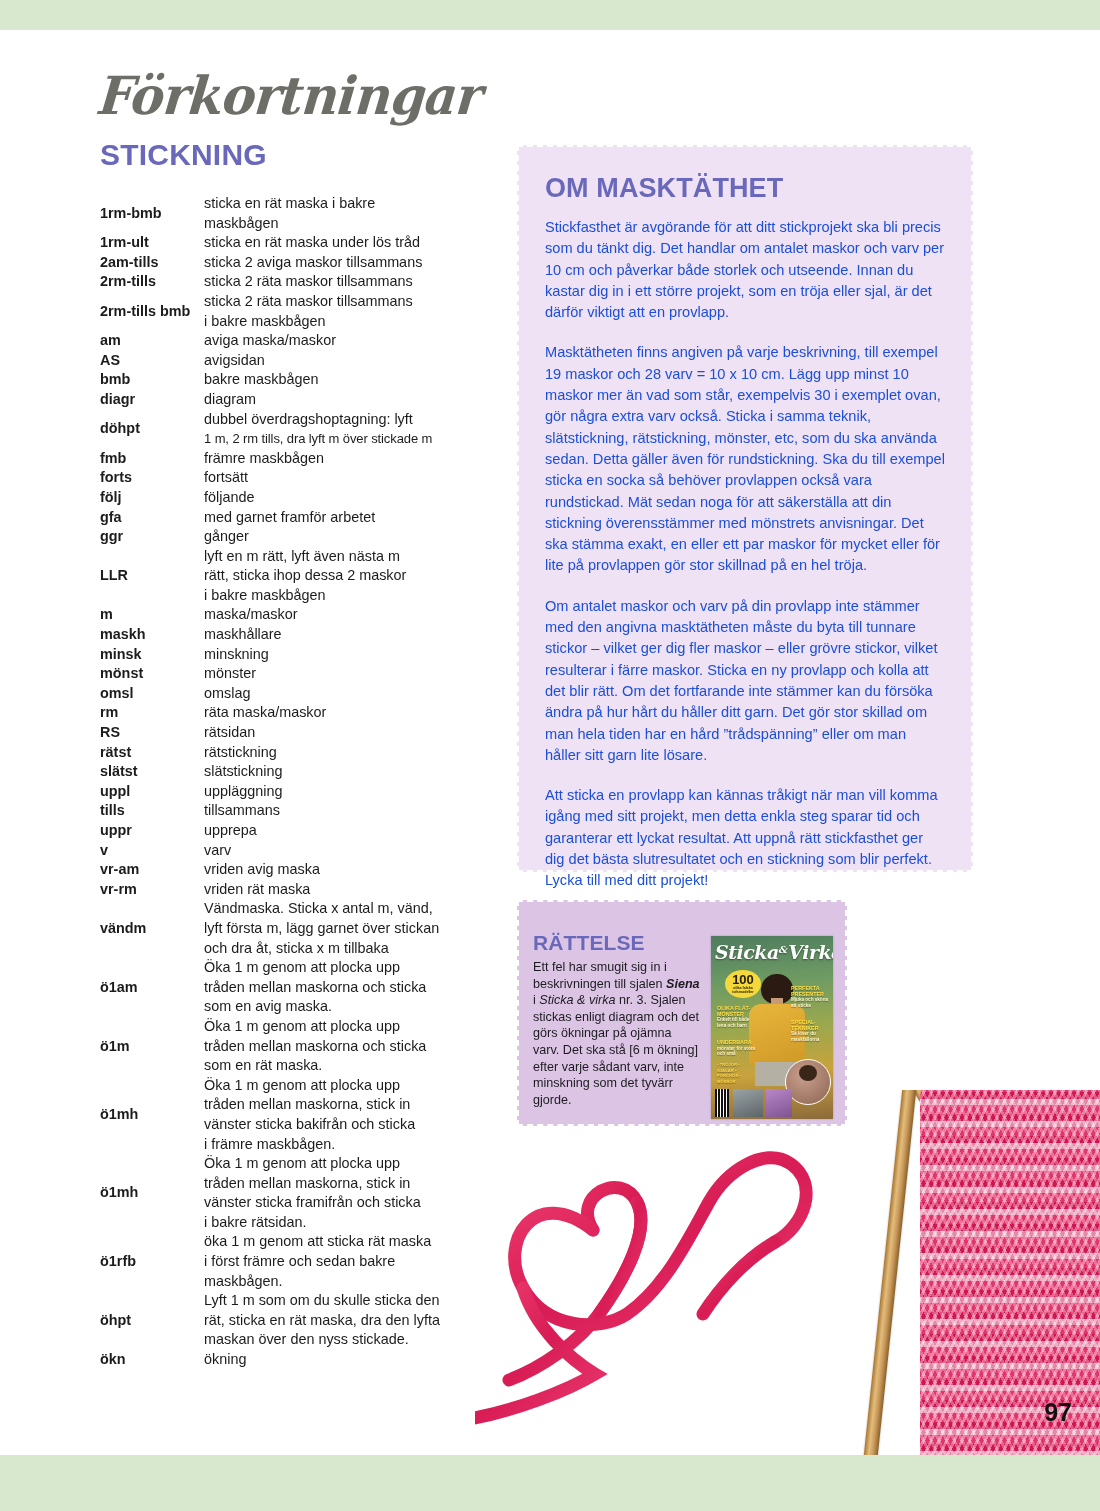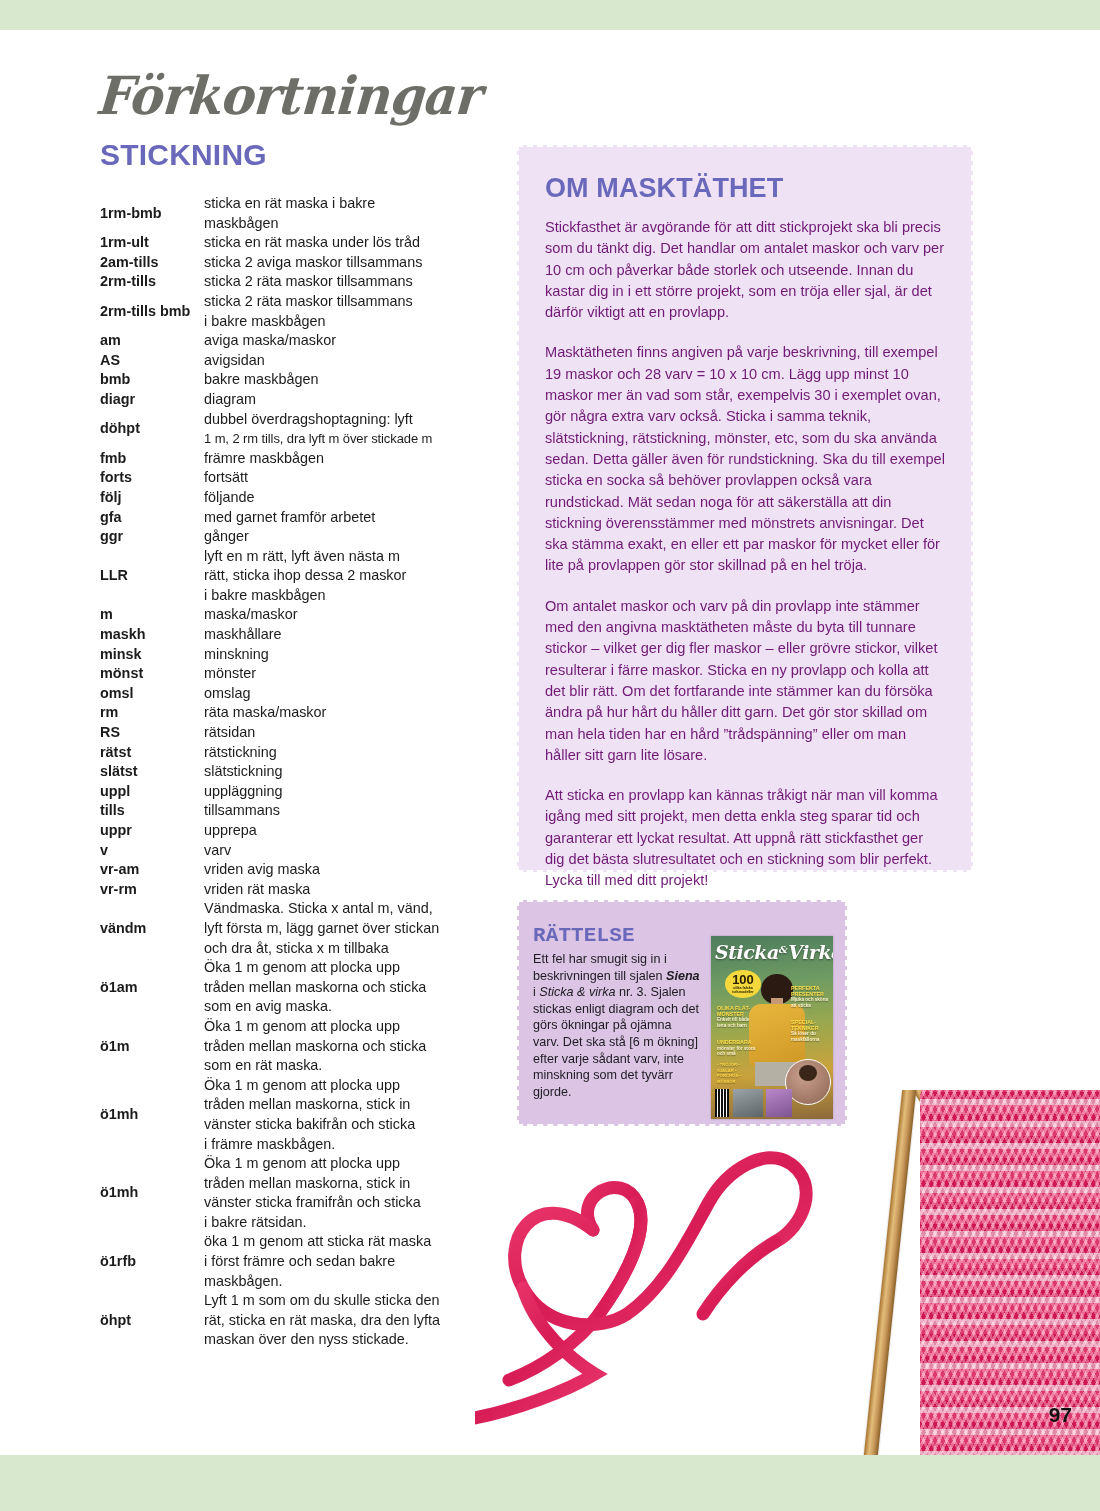--- a/index.html
+++ b/index.html
@@ -76,43 +76,42 @@
   #masktathet-heading {
     font-size: 27px;
     font-weight: 700;
     color: #6a68ba;
     letter-spacing: .1px;
     margin: 0 0 13px 0;
   }
   .mt-para {
     font-size: 14.6px;
     line-height: 21.3px;
-    color: #701a75;
+    color: #1d4ed8;
     margin: 0 0 19px 0;
   }
 
   
   #rattelse-box {
     position: absolute;
     left: 517px; top: 870px;
     width: 330px; height: 226px;
     background: #dcc5e4;
     border: 2px dashed #ffffff;
     padding: 14px 12px 10px 14px;
     display: flex;
     gap: 10px;
   }
   #rattelse-text { width: 168px; flex: 0 0 168px; }
   #rattelse-heading {
     font-size: 21px;
     font-weight: 700;
     color: #6a68ba;
-    margin: 8px 0 4px 0;
+    margin: 15px 0 4px 0;
     letter-spacing: .1px;
-    font-family: Liberation Mono, monospace;
   }
   #rattelse-body {
     font-size: 12.6px;
     line-height: 16.6px;
     color: #1d1b21;
   }
   #rattelse-body i { font-style: italic; }
   #rattelse-body b { font-weight: 700; font-style: italic; }
 
   
@@ -268,21 +267,21 @@
     position: absolute;
     left: 55px; top: 28px;
     width: 180px; height: 180px;
   }
   #yarn-heart svg { display: block; }
 
   
   #page-number {
     position: absolute;
     right: 28px; bottom: 28px;
-    font-size: 21px;
+    font-size: 25px;
     font-weight: 700;
     color: #111111;
     z-index: 20;
   }
 </style>
 </head>
 <body>
 
 <div id="page">
 
@@ -435,20 +434,24 @@
           <div class="abbr-term">ö1mh</div>
           <div class="abbr-def"><span>Öka 1 m genom att plocka upp</span><span class="cont">tråden mellan maskorna, stick in</span><span class="cont">vänster sticka framifrån och sticka</span><span class="cont">i bakre rätsidan.</span></div>
         </div>
         <div class="abbr-row">
           <div class="abbr-term">ö1rfb</div>
           <div class="abbr-def"><span>öka 1 m genom att sticka rät maska</span><span class="cont">i först främre och sedan bakre</span><span class="cont">maskbågen.</span></div>
         </div>
         <div class="abbr-row">
           <div class="abbr-term">öhpt</div>
           <div class="abbr-def"><span>Lyft 1 m som om du skulle sticka den</span><span class="cont">rät, sticka en rät maska, dra den lyfta</span><span class="cont">maskan över den nyss stickade.</span></div>
+        </div>
+        <div class="abbr-row">
+          <div class="abbr-term">ökn</div>
+          <div class="abbr-def"><span>ökning</span></div>
         </div>
       </div>
   </div>
 
   <div id="masktathet-box">
     <div id="masktathet-heading">OM MASKTÄTHET</div>
     <div id="masktathet-paras">
         <p class="mt-para">Stickfasthet är avgörande för att ditt stickprojekt ska bli precis som du tänkt dig. Det handlar om antalet maskor och varv per 10 cm och påverkar både storlek och utseende. Innan du kastar dig in i ett större projekt, som en tröja eller sjal, är det därför viktigt att en provlapp.</p>
         <p class="mt-para">Masktätheten finns angiven på varje beskrivning, till exempel 19 maskor och 28 varv = 10 x 10 cm. Lägg upp minst 10 maskor mer än vad som står, exempelvis 30 i exemplet ovan, gör några extra varv också. Sticka i samma teknik, slätstickning, rätstickning, mönster, etc, som du ska använda sedan. Detta gäller även för rundstickning. Ska du till exempel sticka en socka så behöver provlappen också vara rundstickad. Mät sedan noga för att säkerställa att din stickning överensstämmer med mönstrets anvisningar. Det ska stämma exakt, en eller ett par maskor för mycket eller för lite på provlappen gör stor skillnad på en hel tröja.</p>
         <p class="mt-para">Om antalet maskor och varv på din provlapp inte stämmer med den angivna masktätheten måste du byta till tunnare stickor – vilket ger dig fler maskor – eller grövre stickor, vilket resulterar i färre maskor. Sticka en ny provlapp och kolla att det blir rätt. Om det fortfarande inte stämmer kan du försöka ändra på hur hårt du håller ditt garn. Det gör stor skillad om man hela tiden har en hård ”trådspänning” eller om man håller sitt garn lite lösare.</p>

